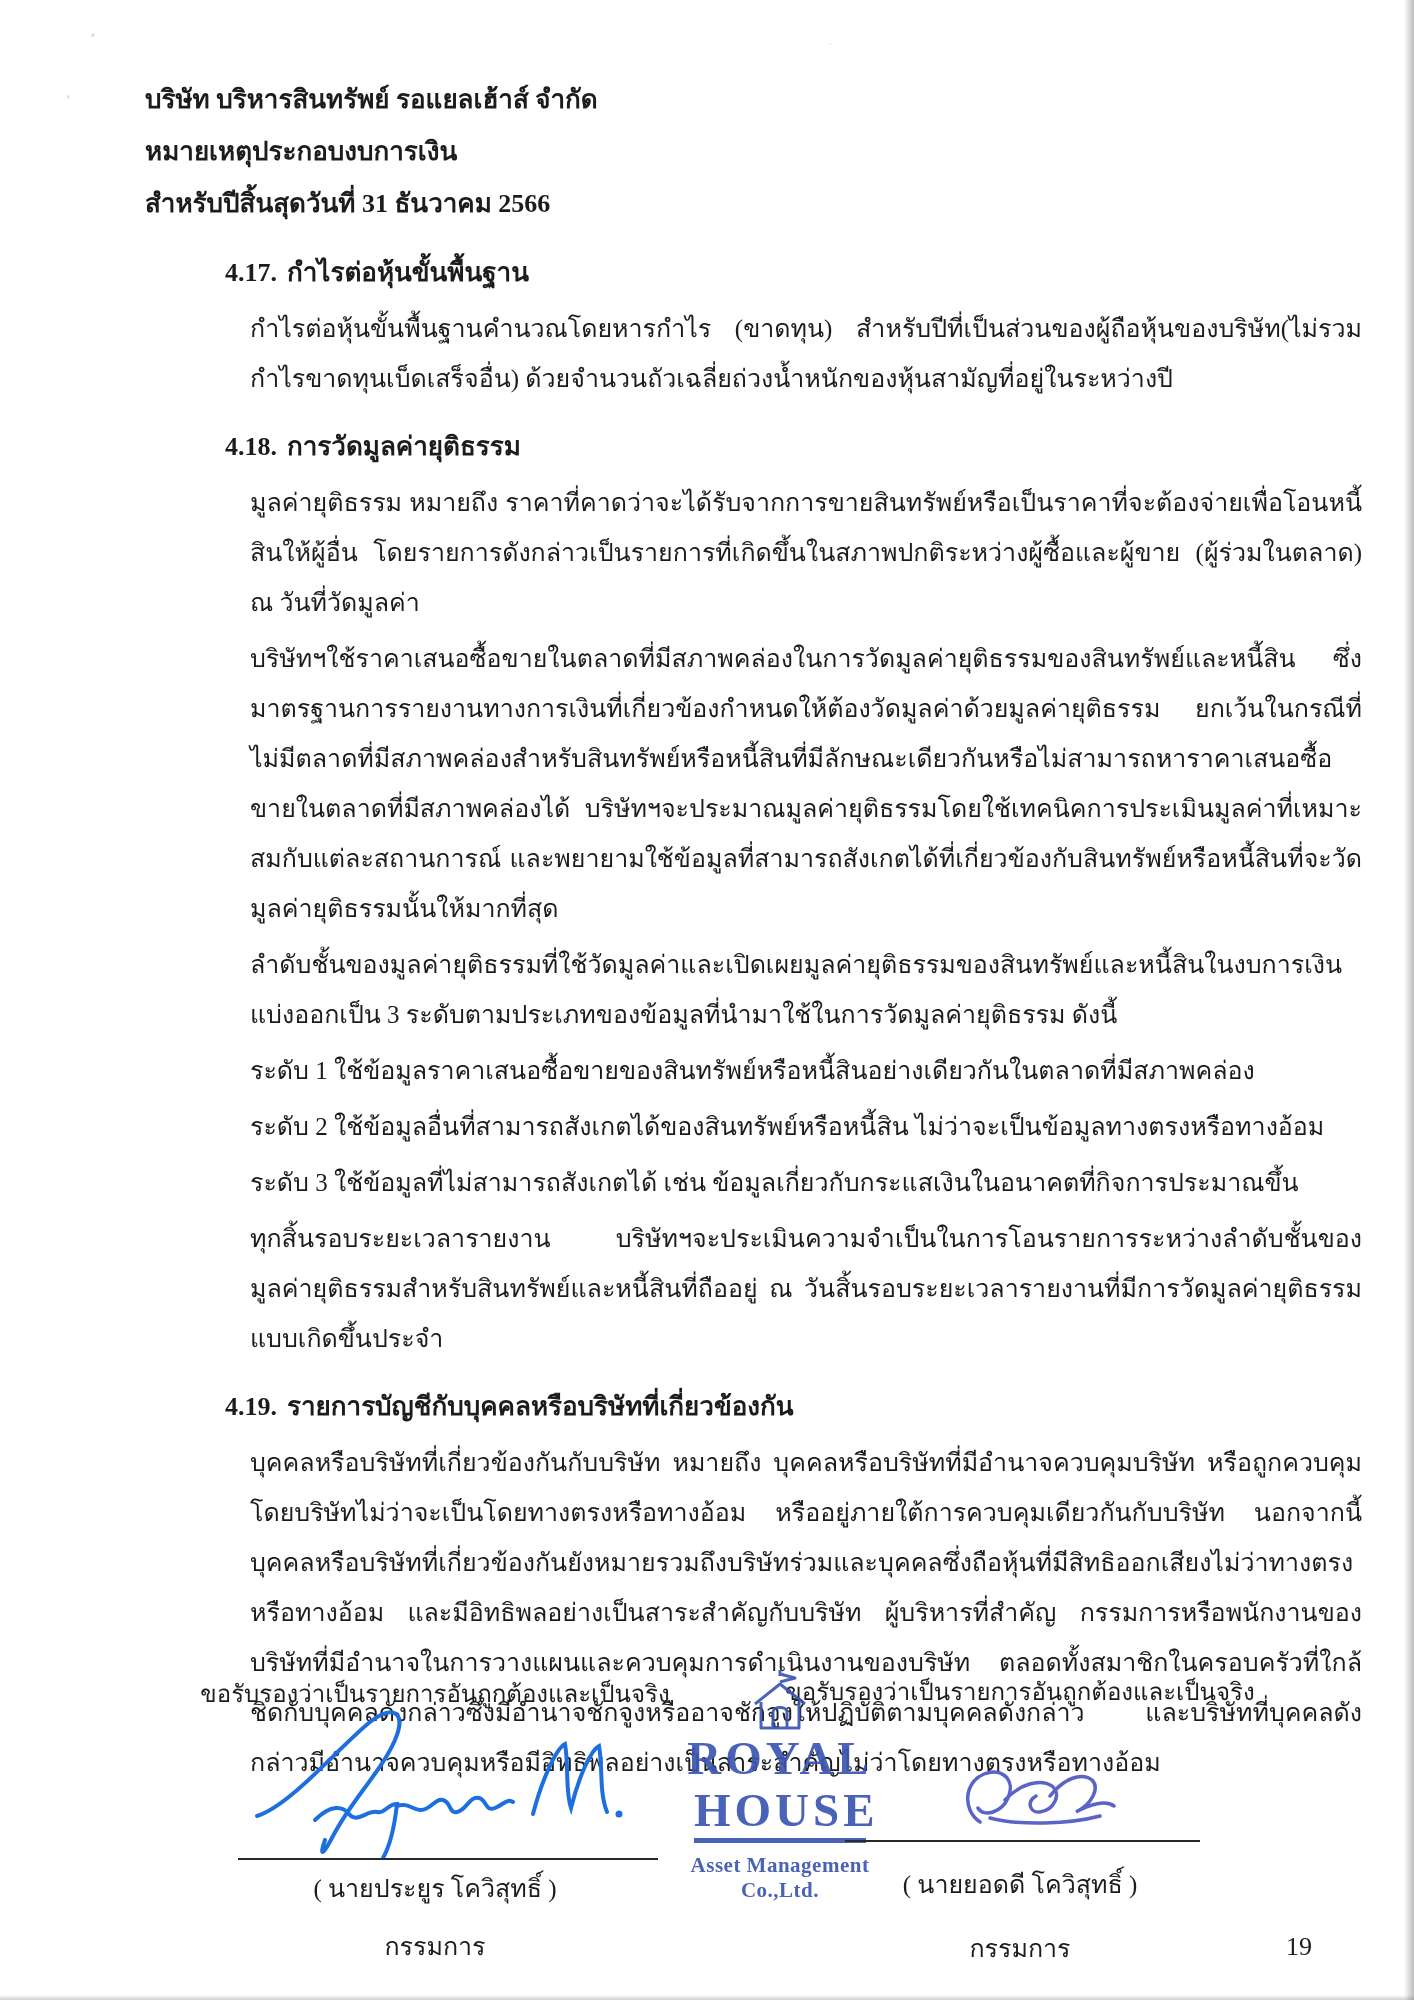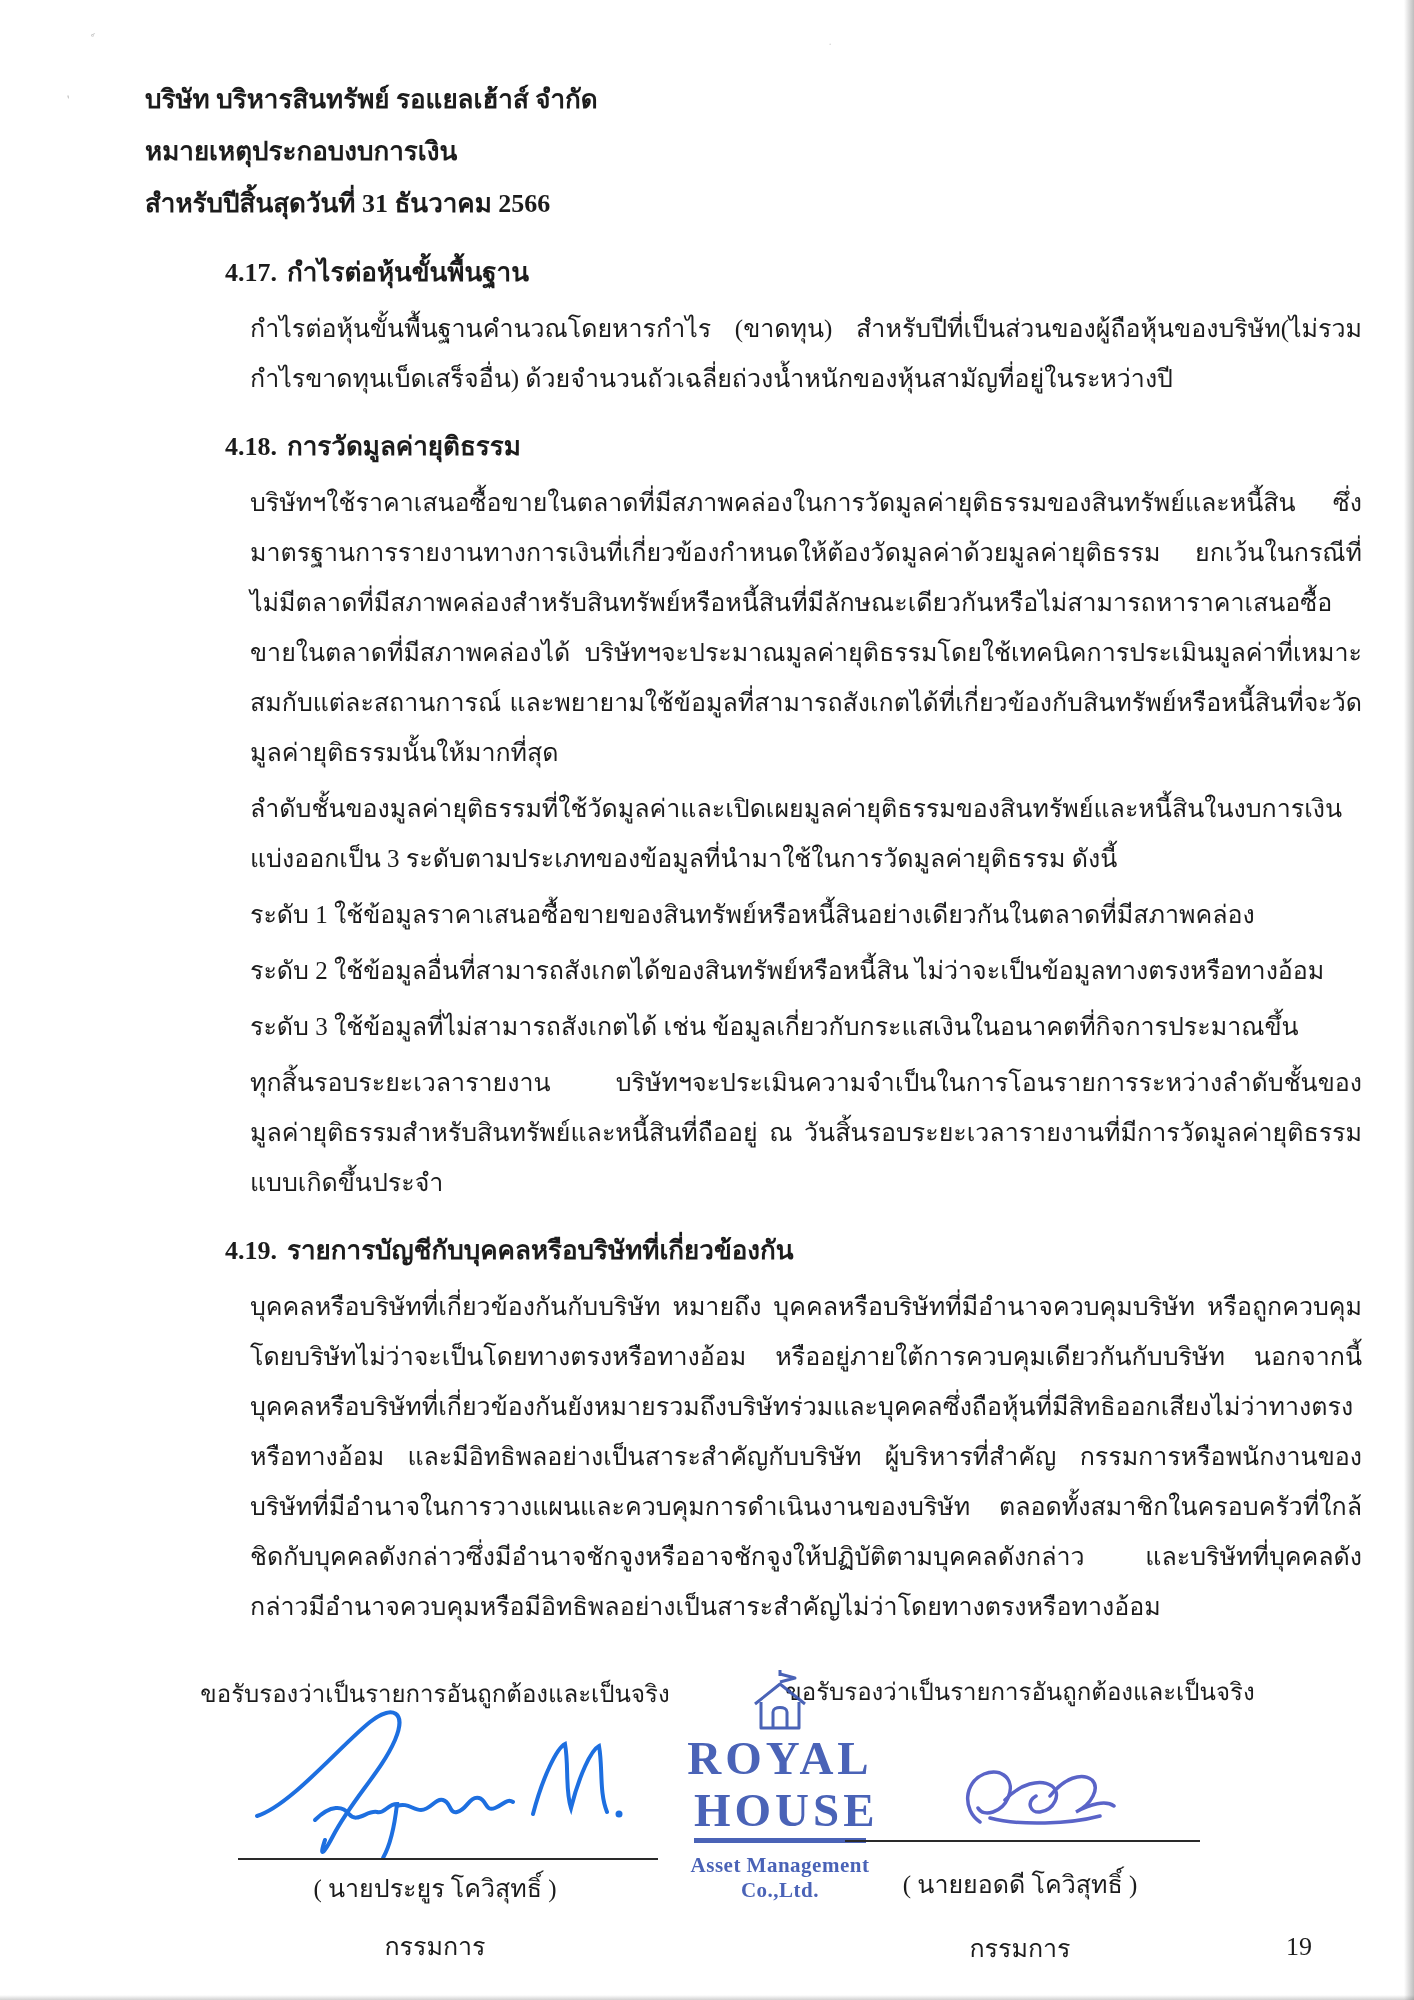--- a/index.html
+++ b/index.html
@@ -90,20 +90,21 @@
   </div>
 
   <div class="section-heading">
     <span class="num">4.17.</span><span>กำไรต่อหุ้นขั้นพื้นฐาน</span>
   </div>
   <p class="para">กำไรต่อหุ้นขั้นพื้นฐานคำนวณโดยหารกำไร (ขาดทุน) สำหรับปีที่เป็นส่วนของผู้ถือหุ้นของบริษัท(ไม่รวมกำไรขาดทุนเบ็ดเสร็จอื่น) ด้วยจำนวนถัวเฉลี่ยถ่วงน้ำหนักของหุ้นสามัญที่อยู่ในระหว่างปี</p>
 
   <div class="section-heading">
     <span class="num">4.18.</span><span>การวัดมูลค่ายุติธรรม</span>
   </div>
+  <p class="para">มูลค่ายุติธรรม หมายถึง ราคาที่คาดว่าจะได้รับจากการขายสินทรัพย์หรือเป็นราคาที่จะต้องจ่ายเพื่อโอนหนี้สินให้ผู้อื่น โดยรายการดังกล่าวเป็นรายการที่เกิดขึ้นในสภาพปกติระหว่างผู้ซื้อและผู้ขาย (ผู้ร่วมในตลาด) ณ วันที่วัดมูลค่า</p>
   <p class="para">บริษัทฯใช้ราคาเสนอซื้อขายในตลาดที่มีสภาพคล่องในการวัดมูลค่ายุติธรรมของสินทรัพย์และหนี้สิน ซึ่งมาตรฐานการรายงานทางการเงินที่เกี่ยวข้องกำหนดให้ต้องวัดมูลค่าด้วยมูลค่ายุติธรรม ยกเว้นในกรณีที่ไม่มีตลาดที่มีสภาพคล่องสำหรับสินทรัพย์หรือหนี้สินที่มีลักษณะเดียวกันหรือไม่สามารถหาราคาเสนอซื้อขายในตลาดที่มีสภาพคล่องได้ บริษัทฯจะประมาณมูลค่ายุติธรรมโดยใช้เทคนิคการประเมินมูลค่าที่เหมาะสมกับแต่ละสถานการณ์ และพยายามใช้ข้อมูลที่สามารถสังเกตได้ที่เกี่ยวข้องกับสินทรัพย์หรือหนี้สินที่จะวัดมูลค่ายุติธรรมนั้นให้มากที่สุด</p>
   <p class="para">ลำดับชั้นของมูลค่ายุติธรรมที่ใช้วัดมูลค่าและเปิดเผยมูลค่ายุติธรรมของสินทรัพย์และหนี้สินในงบการเงิน แบ่งออกเป็น 3 ระดับตามประเภทของข้อมูลที่นำมาใช้ในการวัดมูลค่ายุติธรรม ดังนี้</p>
   <p class="para">ระดับ 1 ใช้ข้อมูลราคาเสนอซื้อขายของสินทรัพย์หรือหนี้สินอย่างเดียวกันในตลาดที่มีสภาพคล่อง</p>
   <p class="para">ระดับ 2 ใช้ข้อมูลอื่นที่สามารถสังเกตได้ของสินทรัพย์หรือหนี้สิน ไม่ว่าจะเป็นข้อมูลทางตรงหรือทางอ้อม</p>
   <p class="para">ระดับ 3 ใช้ข้อมูลที่ไม่สามารถสังเกตได้ เช่น ข้อมูลเกี่ยวกับกระแสเงินในอนาคตที่กิจการประมาณขึ้น</p>
   <p class="para">ทุกสิ้นรอบระยะเวลารายงาน บริษัทฯจะประเมินความจำเป็นในการโอนรายการระหว่างลำดับชั้นของมูลค่ายุติธรรมสำหรับสินทรัพย์และหนี้สินที่ถืออยู่ ณ วันสิ้นรอบระยะเวลารายงานที่มีการวัดมูลค่ายุติธรรมแบบเกิดขึ้นประจำ</p>
 
   <div class="section-heading">
     <span class="num">4.19.</span><span>รายการบัญชีกับบุคคลหรือบริษัทที่เกี่ยวข้องกัน</span>
   </div>

